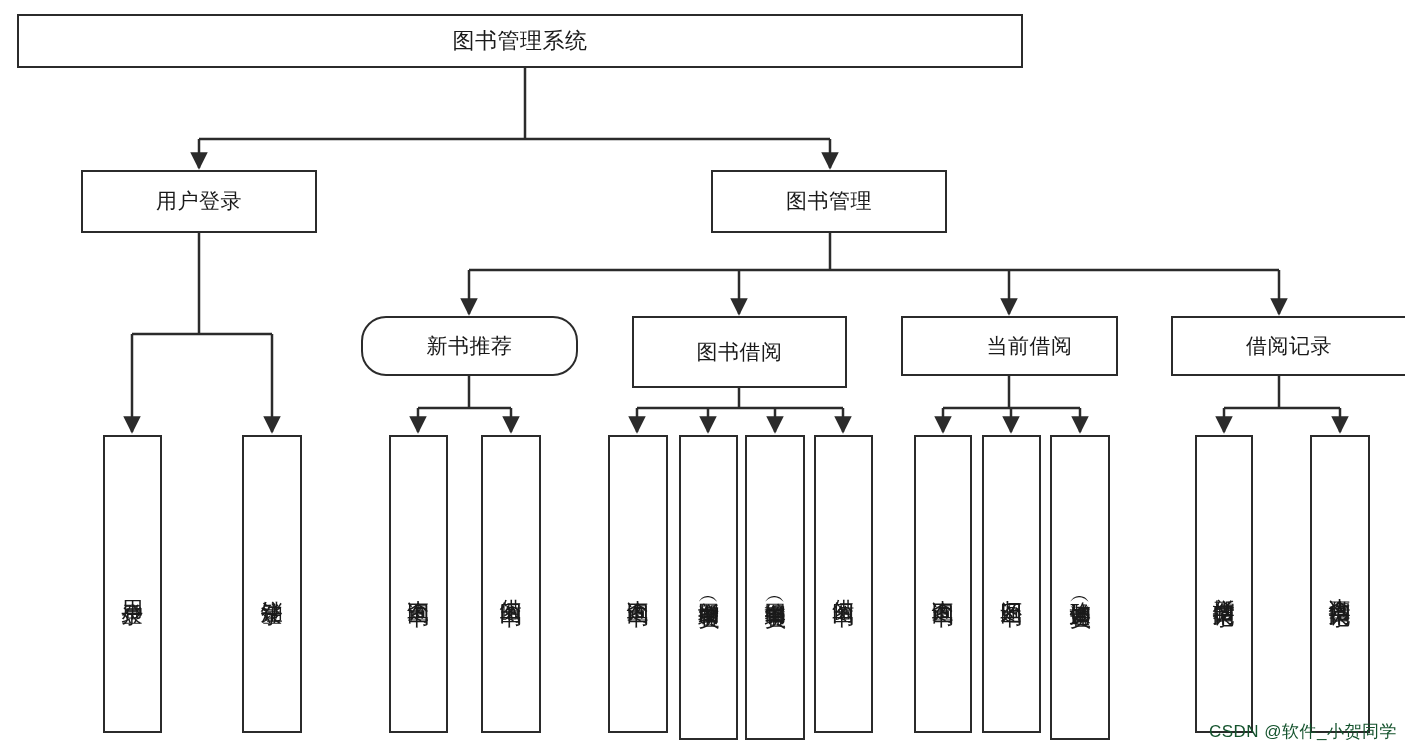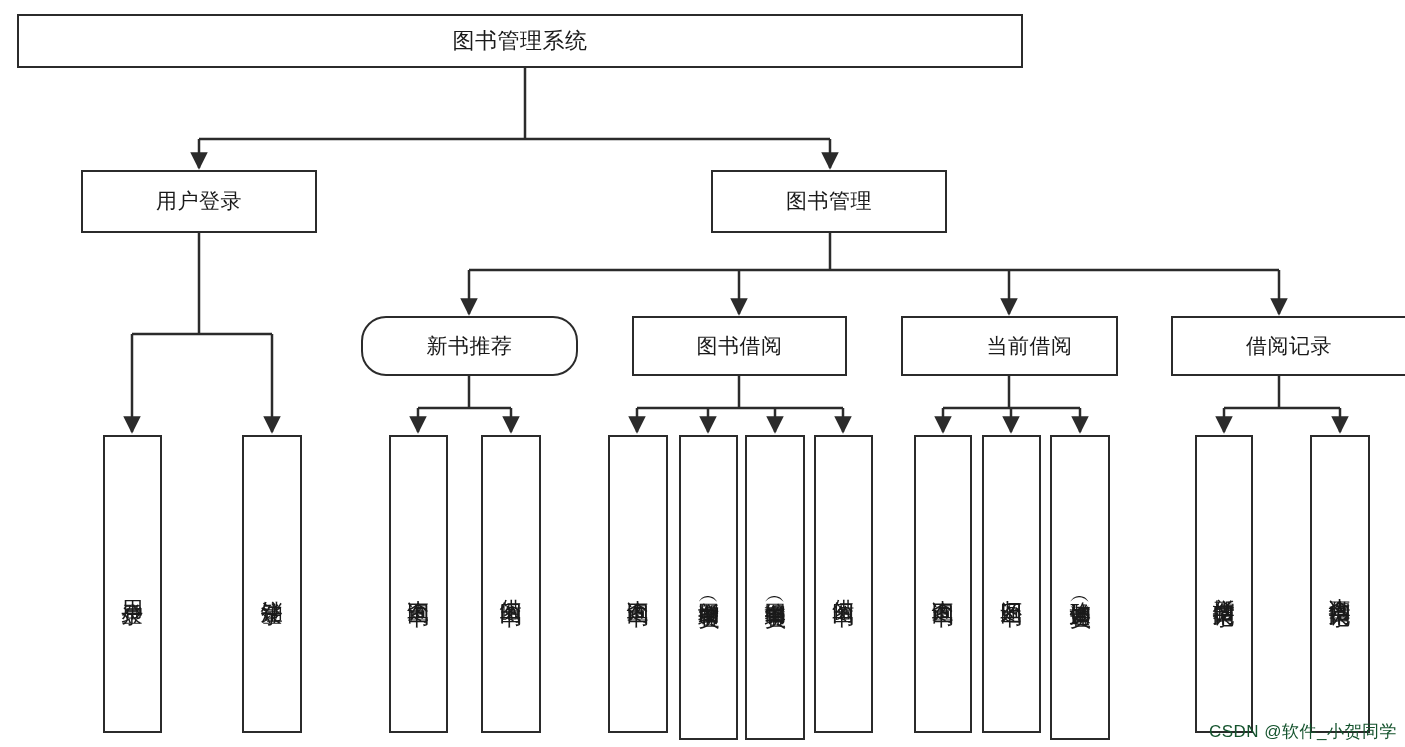--- a/index.html
+++ b/index.html
@@ -141,21 +141,21 @@
   <div class="node horiz" style="left:81px; top:170px; width:236px; height:63px;">
     <span class="node-label">用户登录</span>
   </div>
   <div class="node horiz" style="left:711px; top:170px; width:236px; height:63px;">
     <span class="node-label">图书管理</span>
   </div>
 
   <div class="node horiz" style="left:361px; top:316px; width:217px; height:60px;border-radius:25px;">
     <span class="node-label">新书推荐</span>
   </div>
-  <div class="node horiz" style="left:632px; top:316px; width:215px; height:60px;">
+  <div class="node horiz" style="left:632px; top:316px; width:215px; height:72px;">
     <span class="node-label">图书借阅</span>
   </div>
   <div class="node horiz" style="left:901px; top:316px; width:217px; height:60px;padding-left:40px;">
     <span class="node-label">当前借阅</span>
   </div>
   <div class="node horiz" style="left:1171px; top:316px; width:236px; height:60px;">
     <span class="node-label">借阅记录</span>
   </div>
 
   <div class="node vert" style="left:103px; top:435px; width:59px; height:298px;">

